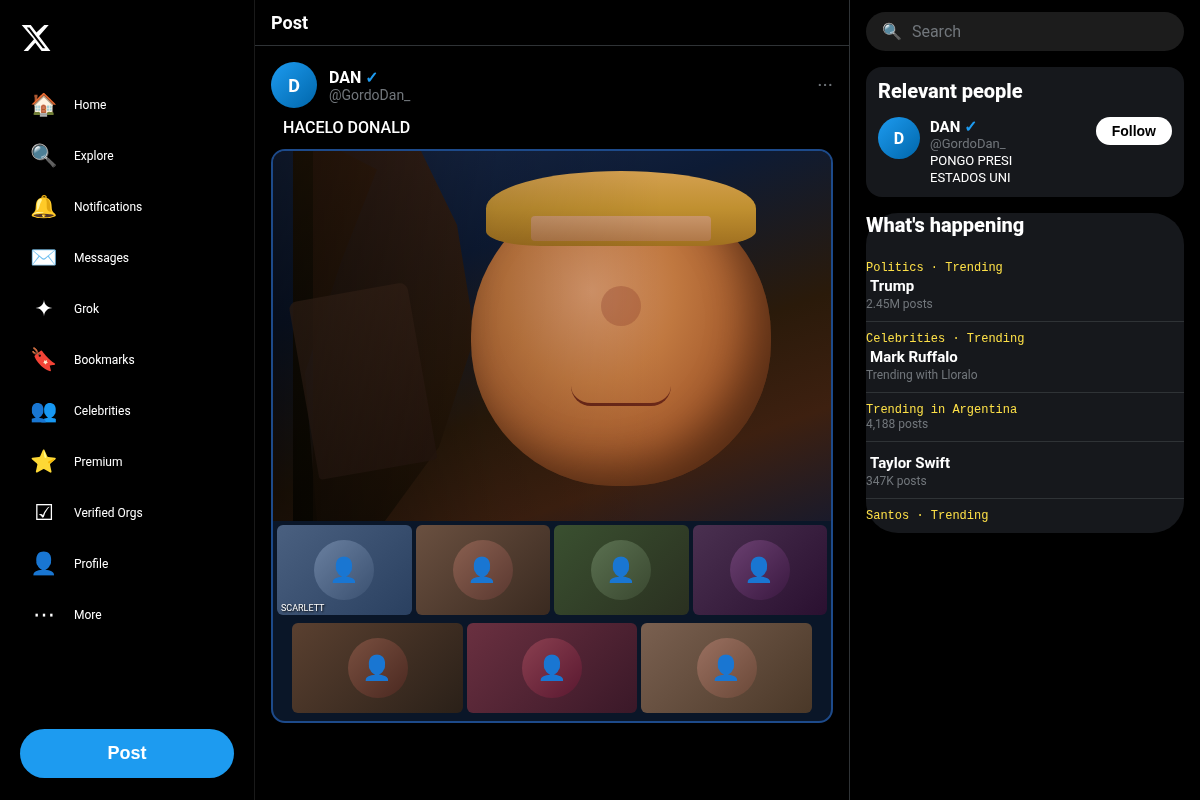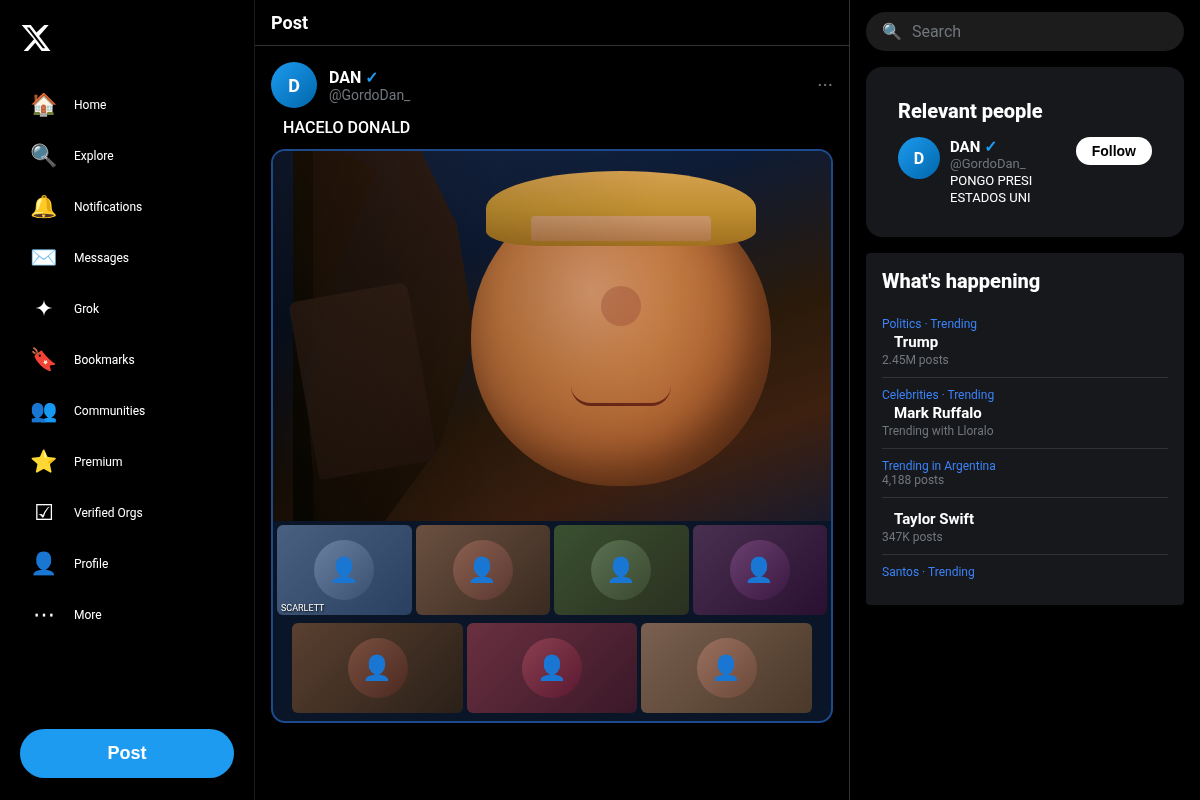--- a/index.html
+++ b/index.html
@@ -204,21 +204,21 @@
       padding: 10px 16px;
       display: flex;
       align-items: center;
       margin-bottom: 16px;
       color: #71767b;
     }
     .search-icon { margin-right: 10px; font-size: 16px; }
     .relevant-people {
       background: #16181c;
       border-radius: 16px;
-      padding: 32px;
+      padding: 12px;
       margin-bottom: 16px;
     }
     .section-title {
       font-size: 20px;
       font-weight: 800;
       margin-bottom: 14px;
     }
     .person-card {
       display: flex;
       align-items: flex-start;
@@ -251,36 +251,36 @@
       color: #000;
       border: none;
       border-radius: 30px;
       padding: 6px 16px;
       font-size: 14px;
       font-weight: 700;
       cursor: pointer;
     }
     .whats-happening {
       background: #16181c;
-      border-radius: 4px;
-      padding: 16px;
+      border-radius: 32px;
     }
     .trend-item {
       padding: 10px 0;
       border-bottom: 1px solid #2f3336;
     }
     .trend-item:last-child { border-bottom: none; }
     .trend-category {
       font-size: 12px;
-      color: #3b82f6;
+      color: #fde047;
+      font-family: Liberation Mono, monospace;
     }
     .trend-name {
       font-size: 15px;
       font-weight: 700;
-      margin: 2px 12px;
+      margin: 2px 4px;
     }
     .trend-posts {
       font-size: 12px;
       color: #71767b;
     }
     .trend-with {
       font-size: 12px;
       color: #71767b;
     }
   </style>
@@ -313,21 +313,21 @@
     <div class="nav-item">
       <span class="nav-icon">✦</span>
       <span class="nav-label">Grok</span>
     </div>
     <div class="nav-item">
       <span class="nav-icon">🔖</span>
       <span class="nav-label">Bookmarks</span>
     </div>
     <div class="nav-item">
       <span class="nav-icon">👥</span>
-      <span class="nav-label">Communities</span>
+      <span class="nav-label">Celebrities</span>
     </div>
     <div class="nav-item">
       <span class="nav-icon">⭐</span>
       <span class="nav-label">Premium</span>
     </div>
     <div class="nav-item">
       <span class="nav-icon">☑</span>
       <span class="nav-label">Verified Orgs</span>
     </div>
     <div class="nav-item">

